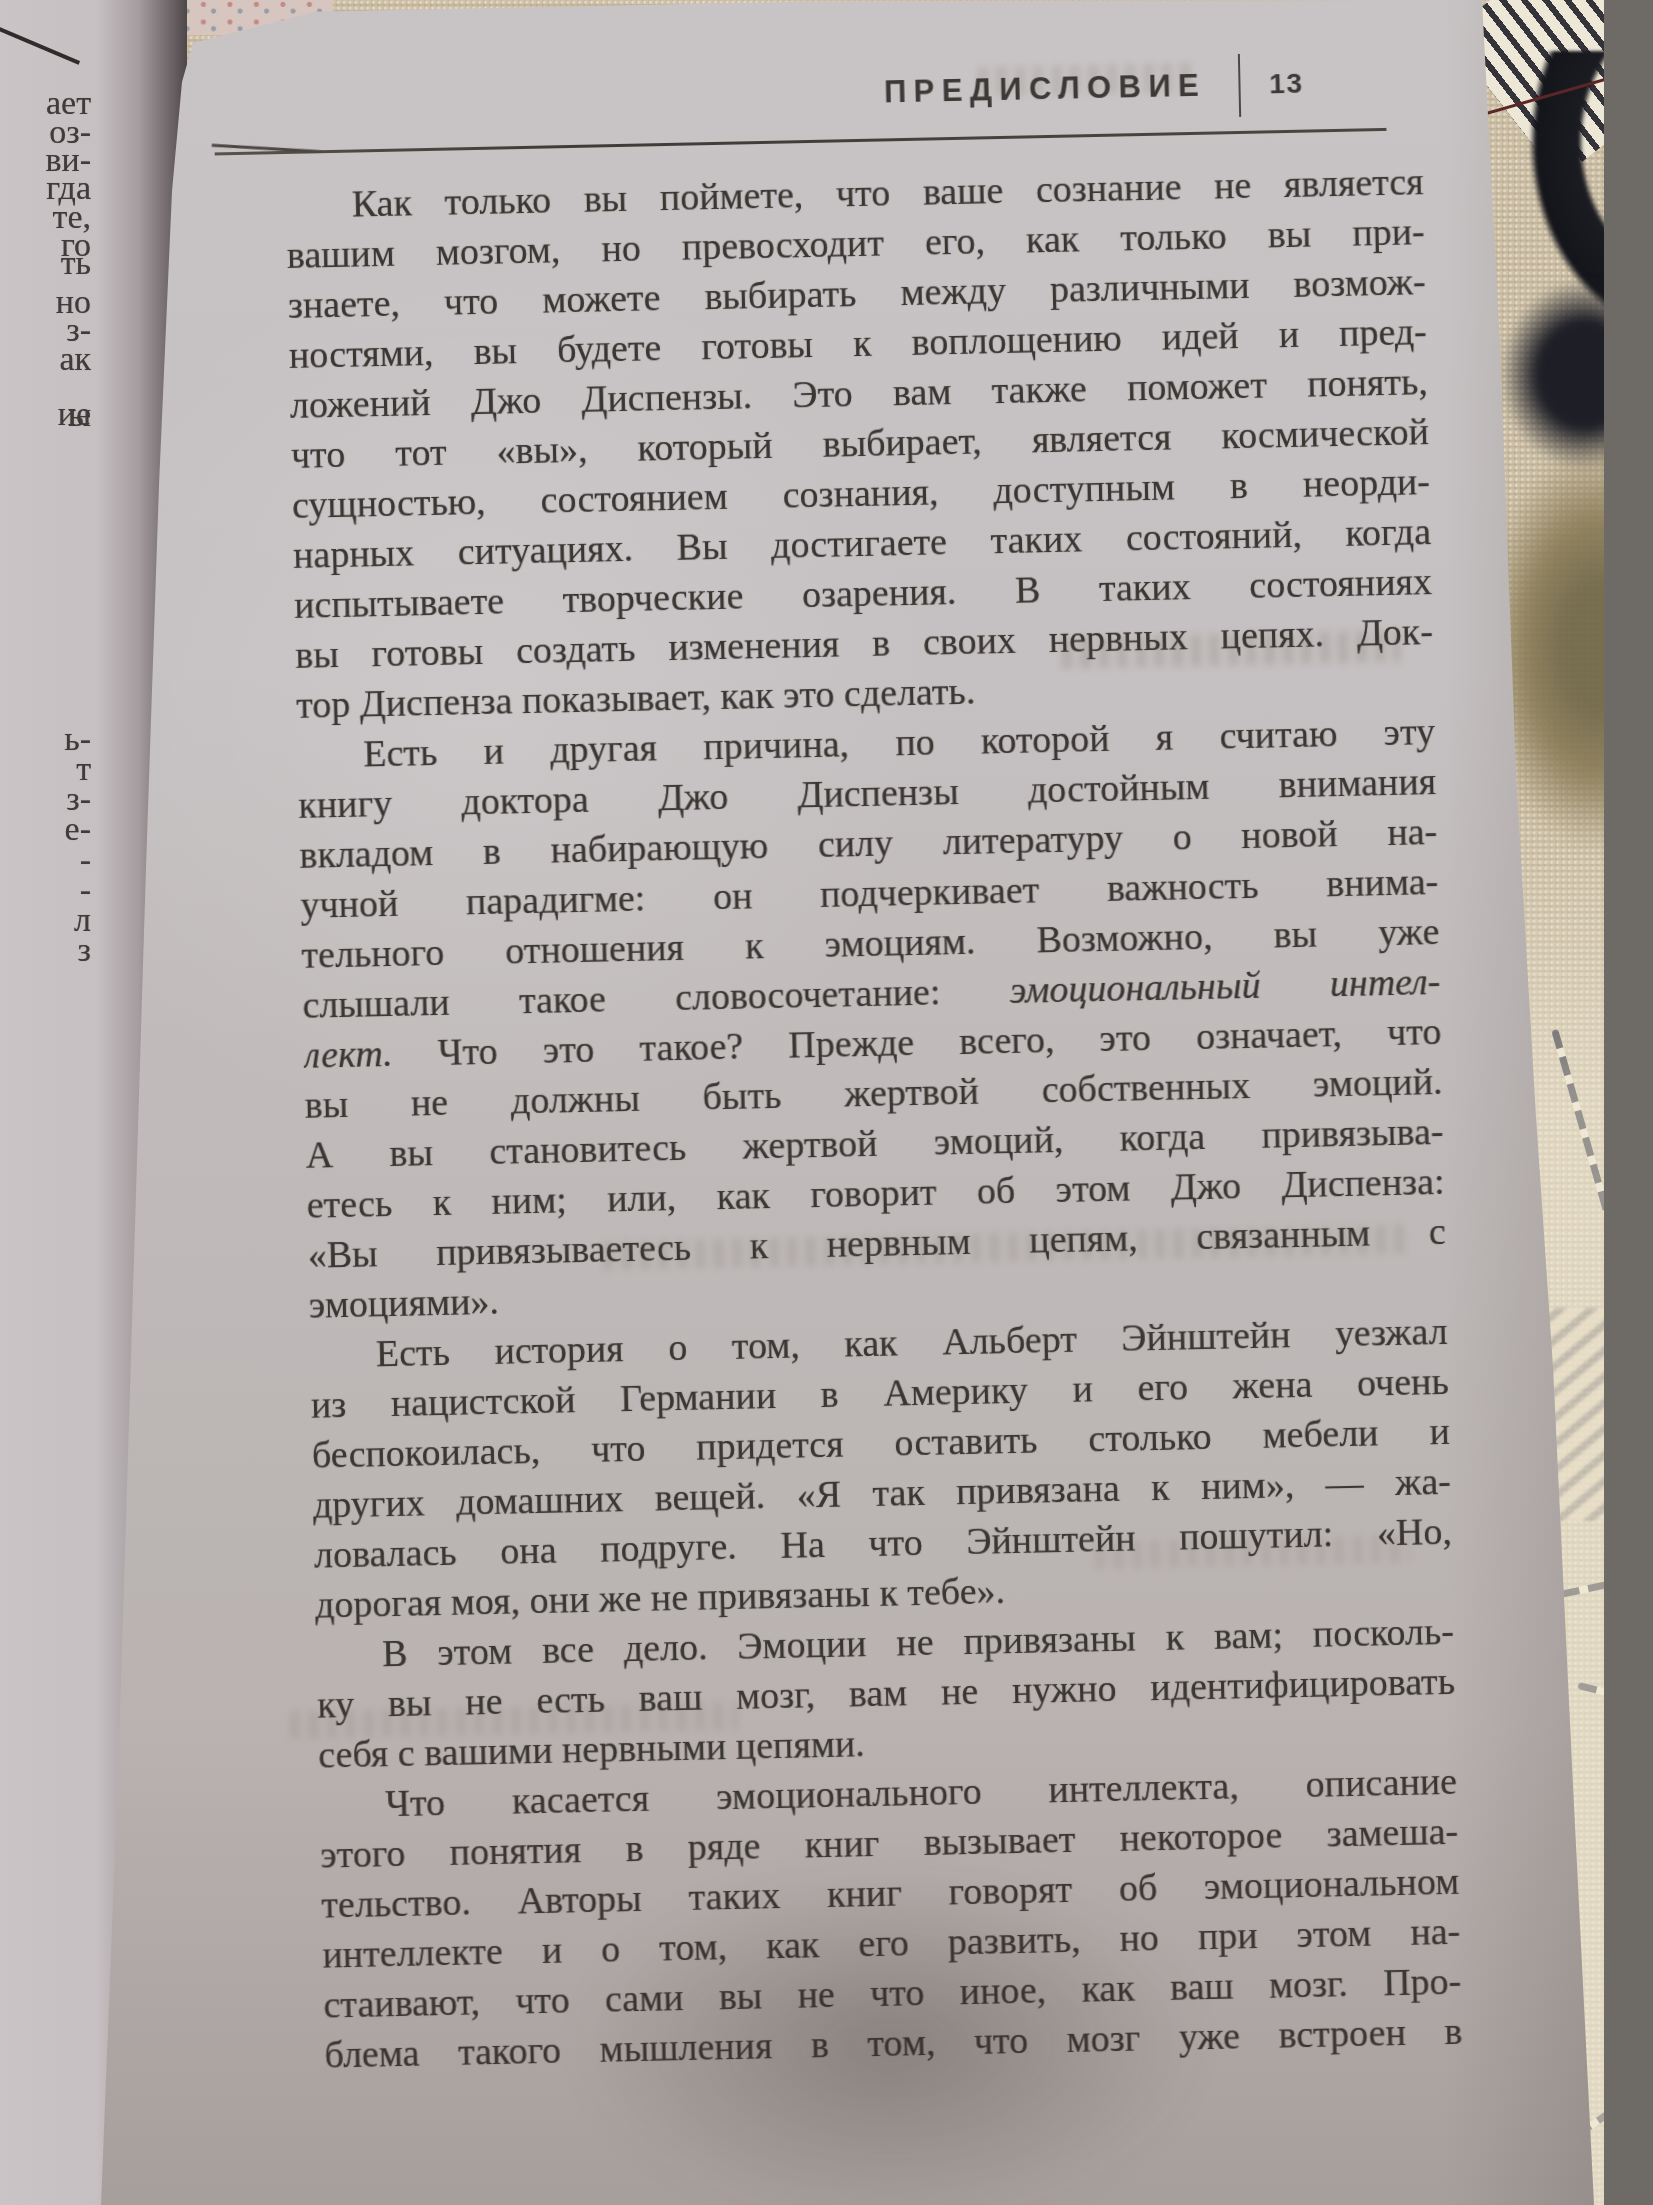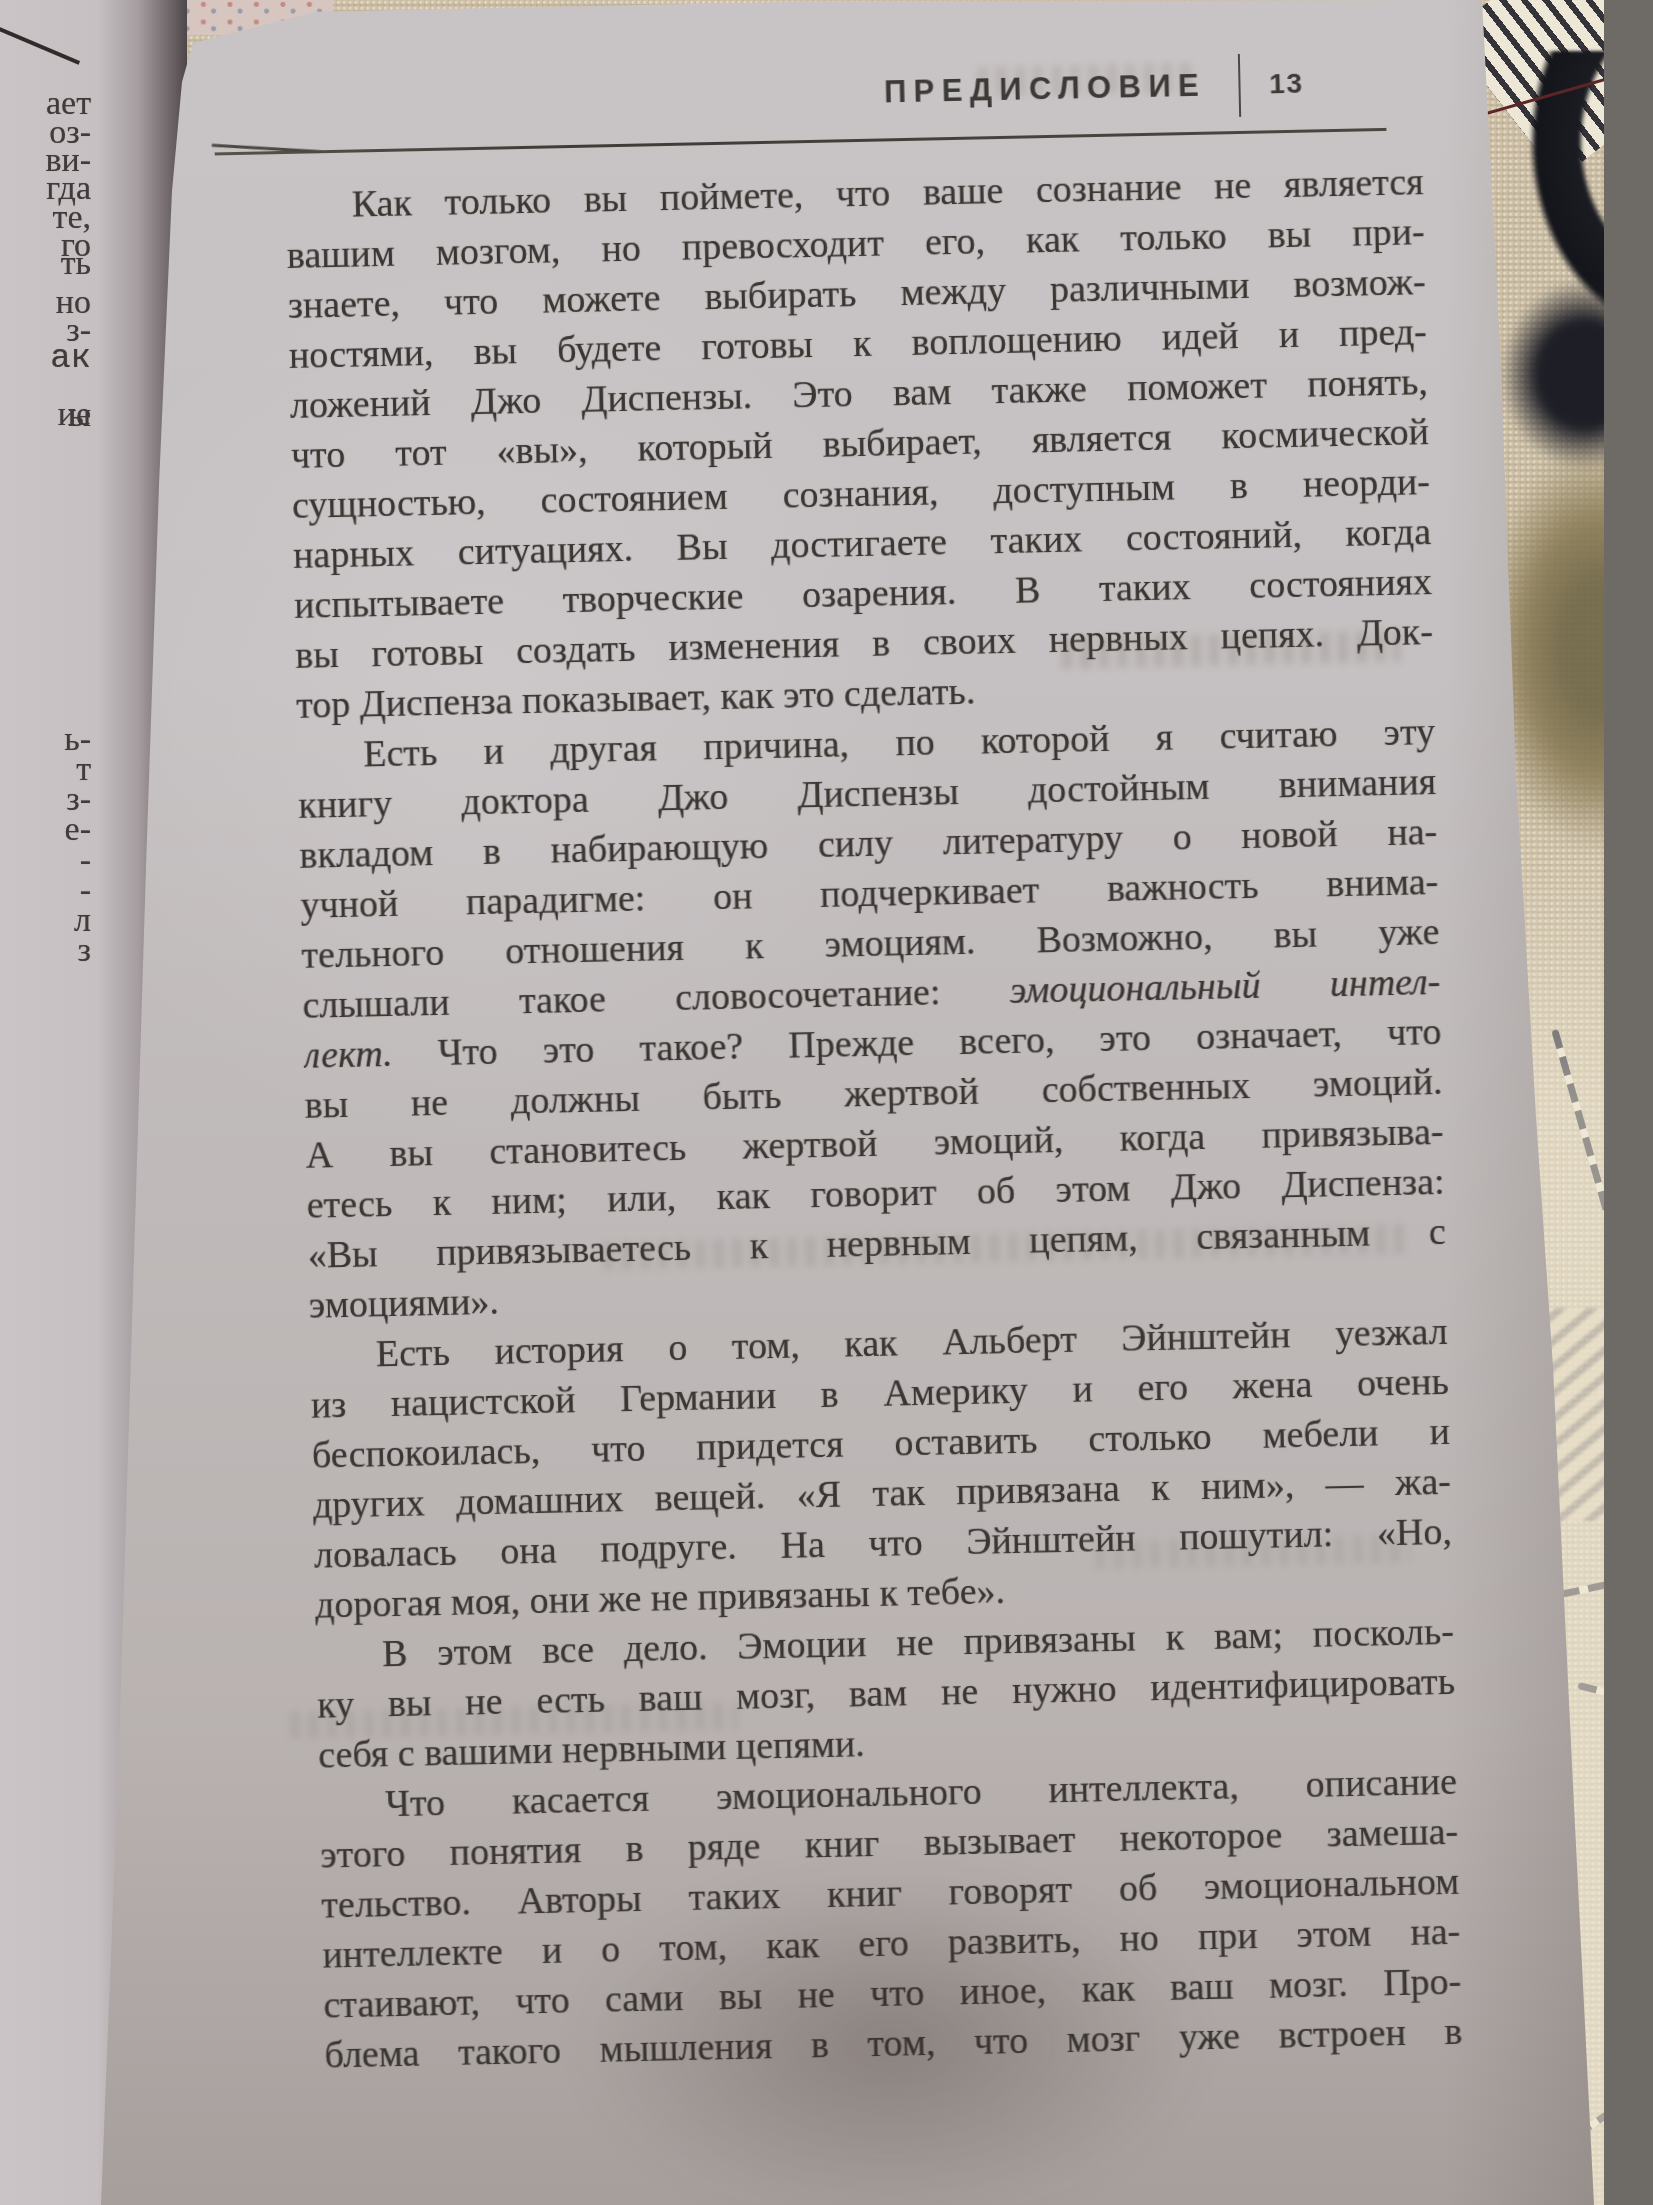--- a/index.html
+++ b/index.html
@@ -115,21 +115,21 @@
     <div id="frags-upper">
         <div class="frag" style="top: 88px;">ает</div>
         <div class="frag" style="top: 117px;">оз-</div>
         <div class="frag" style="top: 145px;">ви-</div>
         <div class="frag" style="top: 173px;">гда</div>
         <div class="frag" style="top: 202px;">те,</div>
         <div class="frag" style="top: 230px; font-family: Liberation Serif, serif;">го</div>
         <div class="frag" style="top: 248px;">ть</div>
         <div class="frag" style="top: 287px;">но</div>
         <div class="frag" style="top: 315px;">з-</div>
-        <div class="frag" style="top: 344px; font-family: Liberation Mono, monospace;">ак</div>
+        <div class="frag" style="top: 344px;">ак</div>
         <div class="frag" style="top: 372px; margin-top: 27px;">ие</div>
         <div class="frag" style="top: 400px;">ы</div>
       </div>
     <div id="frags-lower">
         <div class="frag" style="top: 724px;">ь-</div>
         <div class="frag" style="top: 754px;">т</div>
         <div class="frag" style="top: 784px;">з-</div>
         <div class="frag" style="top: 814px;">е-</div>
         <div class="frag" style="top: 845px;">-</div>
         <div class="frag" style="top: 875px;">-</div>

